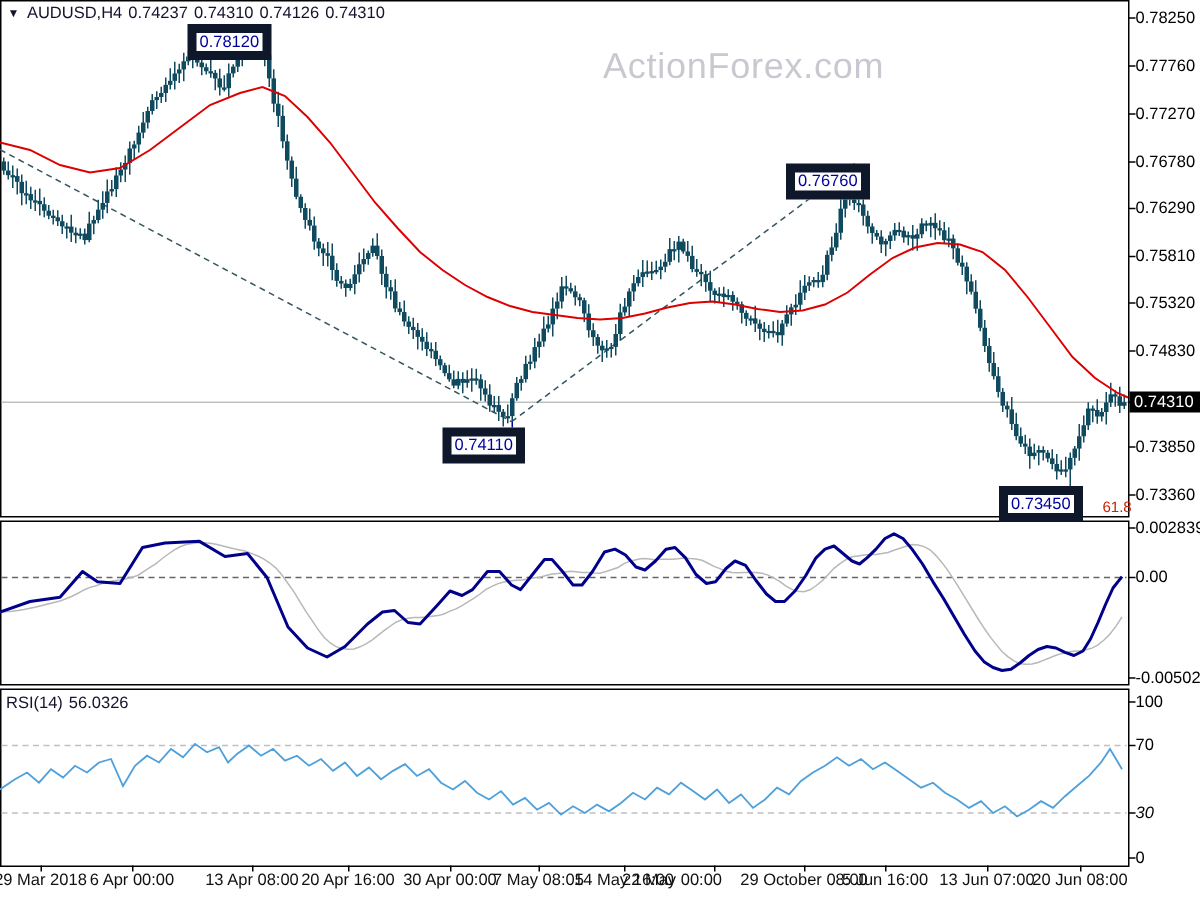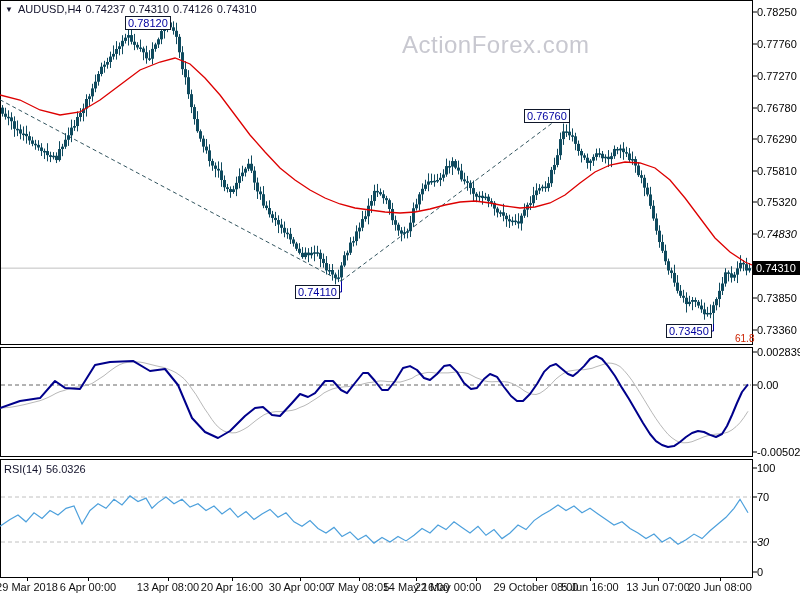--- a/index.html
+++ b/index.html
@@ -7,21 +7,21 @@
          font-family:"Liberation Sans",sans-serif;padding-left:25px;}
   #chart-svg{position:absolute;left:0;top:0;}
   .legend{position:absolute;font-size:11px;color:#14142d;white-space:nowrap;}
   .legend span{margin-right:4px;}
   .legend .arrow{font-size:8px;margin-right:5px;position:relative;top:-1px;}
   .watermark{position:absolute;left:402px;top:31px;font-size:24px;color:#c8c8d0;
              letter-spacing:0.5px;}
   .axis-label{position:absolute;left:757px;font-size:11px;color:#000;white-space:nowrap;}
   .date-label{position:absolute;top:581px;width:90px;margin-left:-45px;text-align:center;
               font-size:11px;color:#111;white-space:nowrap;}
-  .anno{position:absolute;font-size:11px;color:#0000a0;border:1px solid #0f172a;
+  .anno{position:absolute;font-size:11px;color:#0000a0;border:6px solid #0f172a;
         background:#fff;padding:0 2px;line-height:12px;}
   .current-price-tag{position:absolute;left:753px;top:261px;width:46px;height:14px;
         background:#000;color:#fff;font-size:11px;line-height:14px;padding-left:3px;}
   .fib-label{position:absolute;left:735px;top:333px;font-size:10px;color:#cc2200;}
   #labels-layer{position:absolute;left:0;top:0;width:800px;height:600px;}
 </style>
 </head>
 <body>
 
 <div class="stage">
@@ -590,21 +590,21 @@
   <div class="fib-label">61.8</div>
 
   <div id="labels-layer">
       <div class="axis-label" style="top: 6px;">0.78250</div>
       <div class="axis-label" style="top: 38px;">0.77760</div>
       <div class="axis-label" style="top: 70px;">0.77270</div>
       <div class="axis-label" style="top: 102px;">0.76780</div>
       <div class="axis-label" style="top: 133px;">0.76290</div>
       <div class="axis-label" style="top: 165px;">0.75810</div>
       <div class="axis-label" style="top: 196px;">0.75320</div>
-      <div class="axis-label" style="top: 228px; font-style: italic;">0.74830</div>
+      <div class="axis-label" style="top: 228px;">0.74830</div>
       <div class="axis-label" style="top: 292px;">0.73850</div>
       <div class="axis-label" style="top: 324px;">0.73360</div>
       <div class="axis-label" style="top: 346px;">0.002839</div>
       <div class="axis-label" style="top: 379px;">0.00</div>
       <div class="axis-label" style="top: 446px;">-0.005021</div>
       <div class="axis-label" style="top: 462px;">100</div>
       <div class="axis-label" style="top: 491px;">70</div>
       <div class="axis-label" style="top: 536px; font-style: italic;">30</div>
       <div class="axis-label" style="top: 566px;">0</div>
       <div class="date-label" style="left: 27px;">29 Mar 2018</div>

